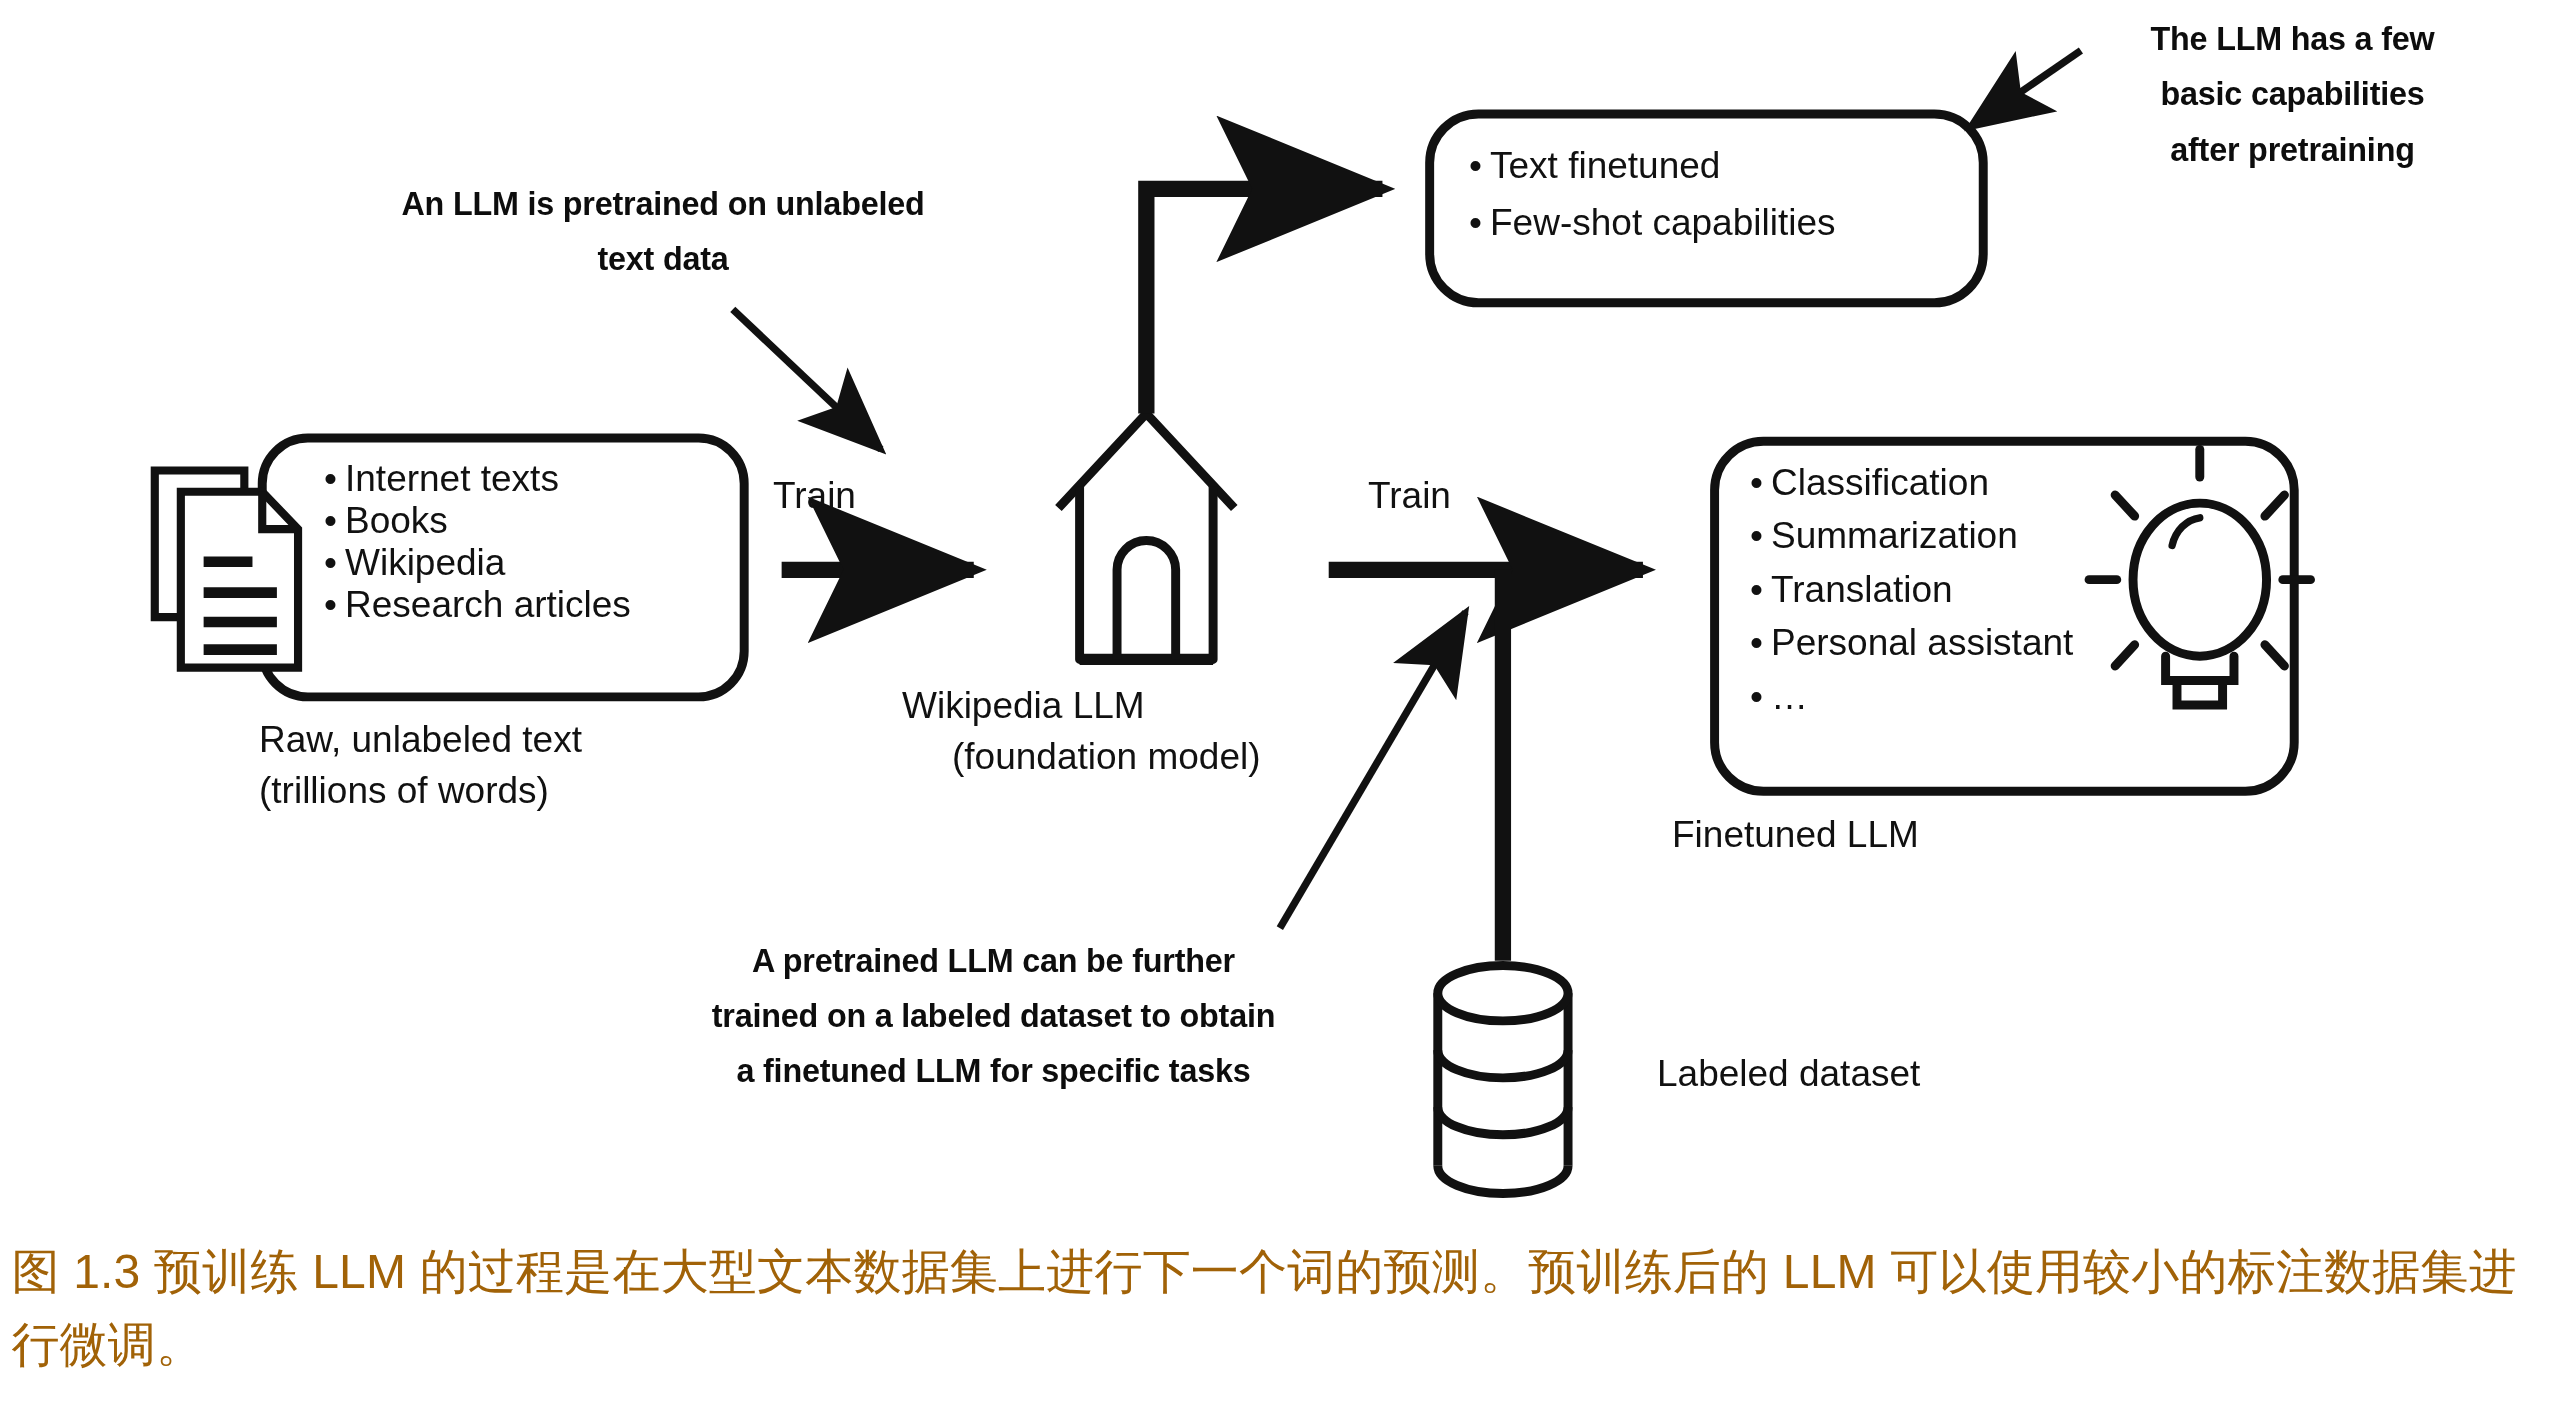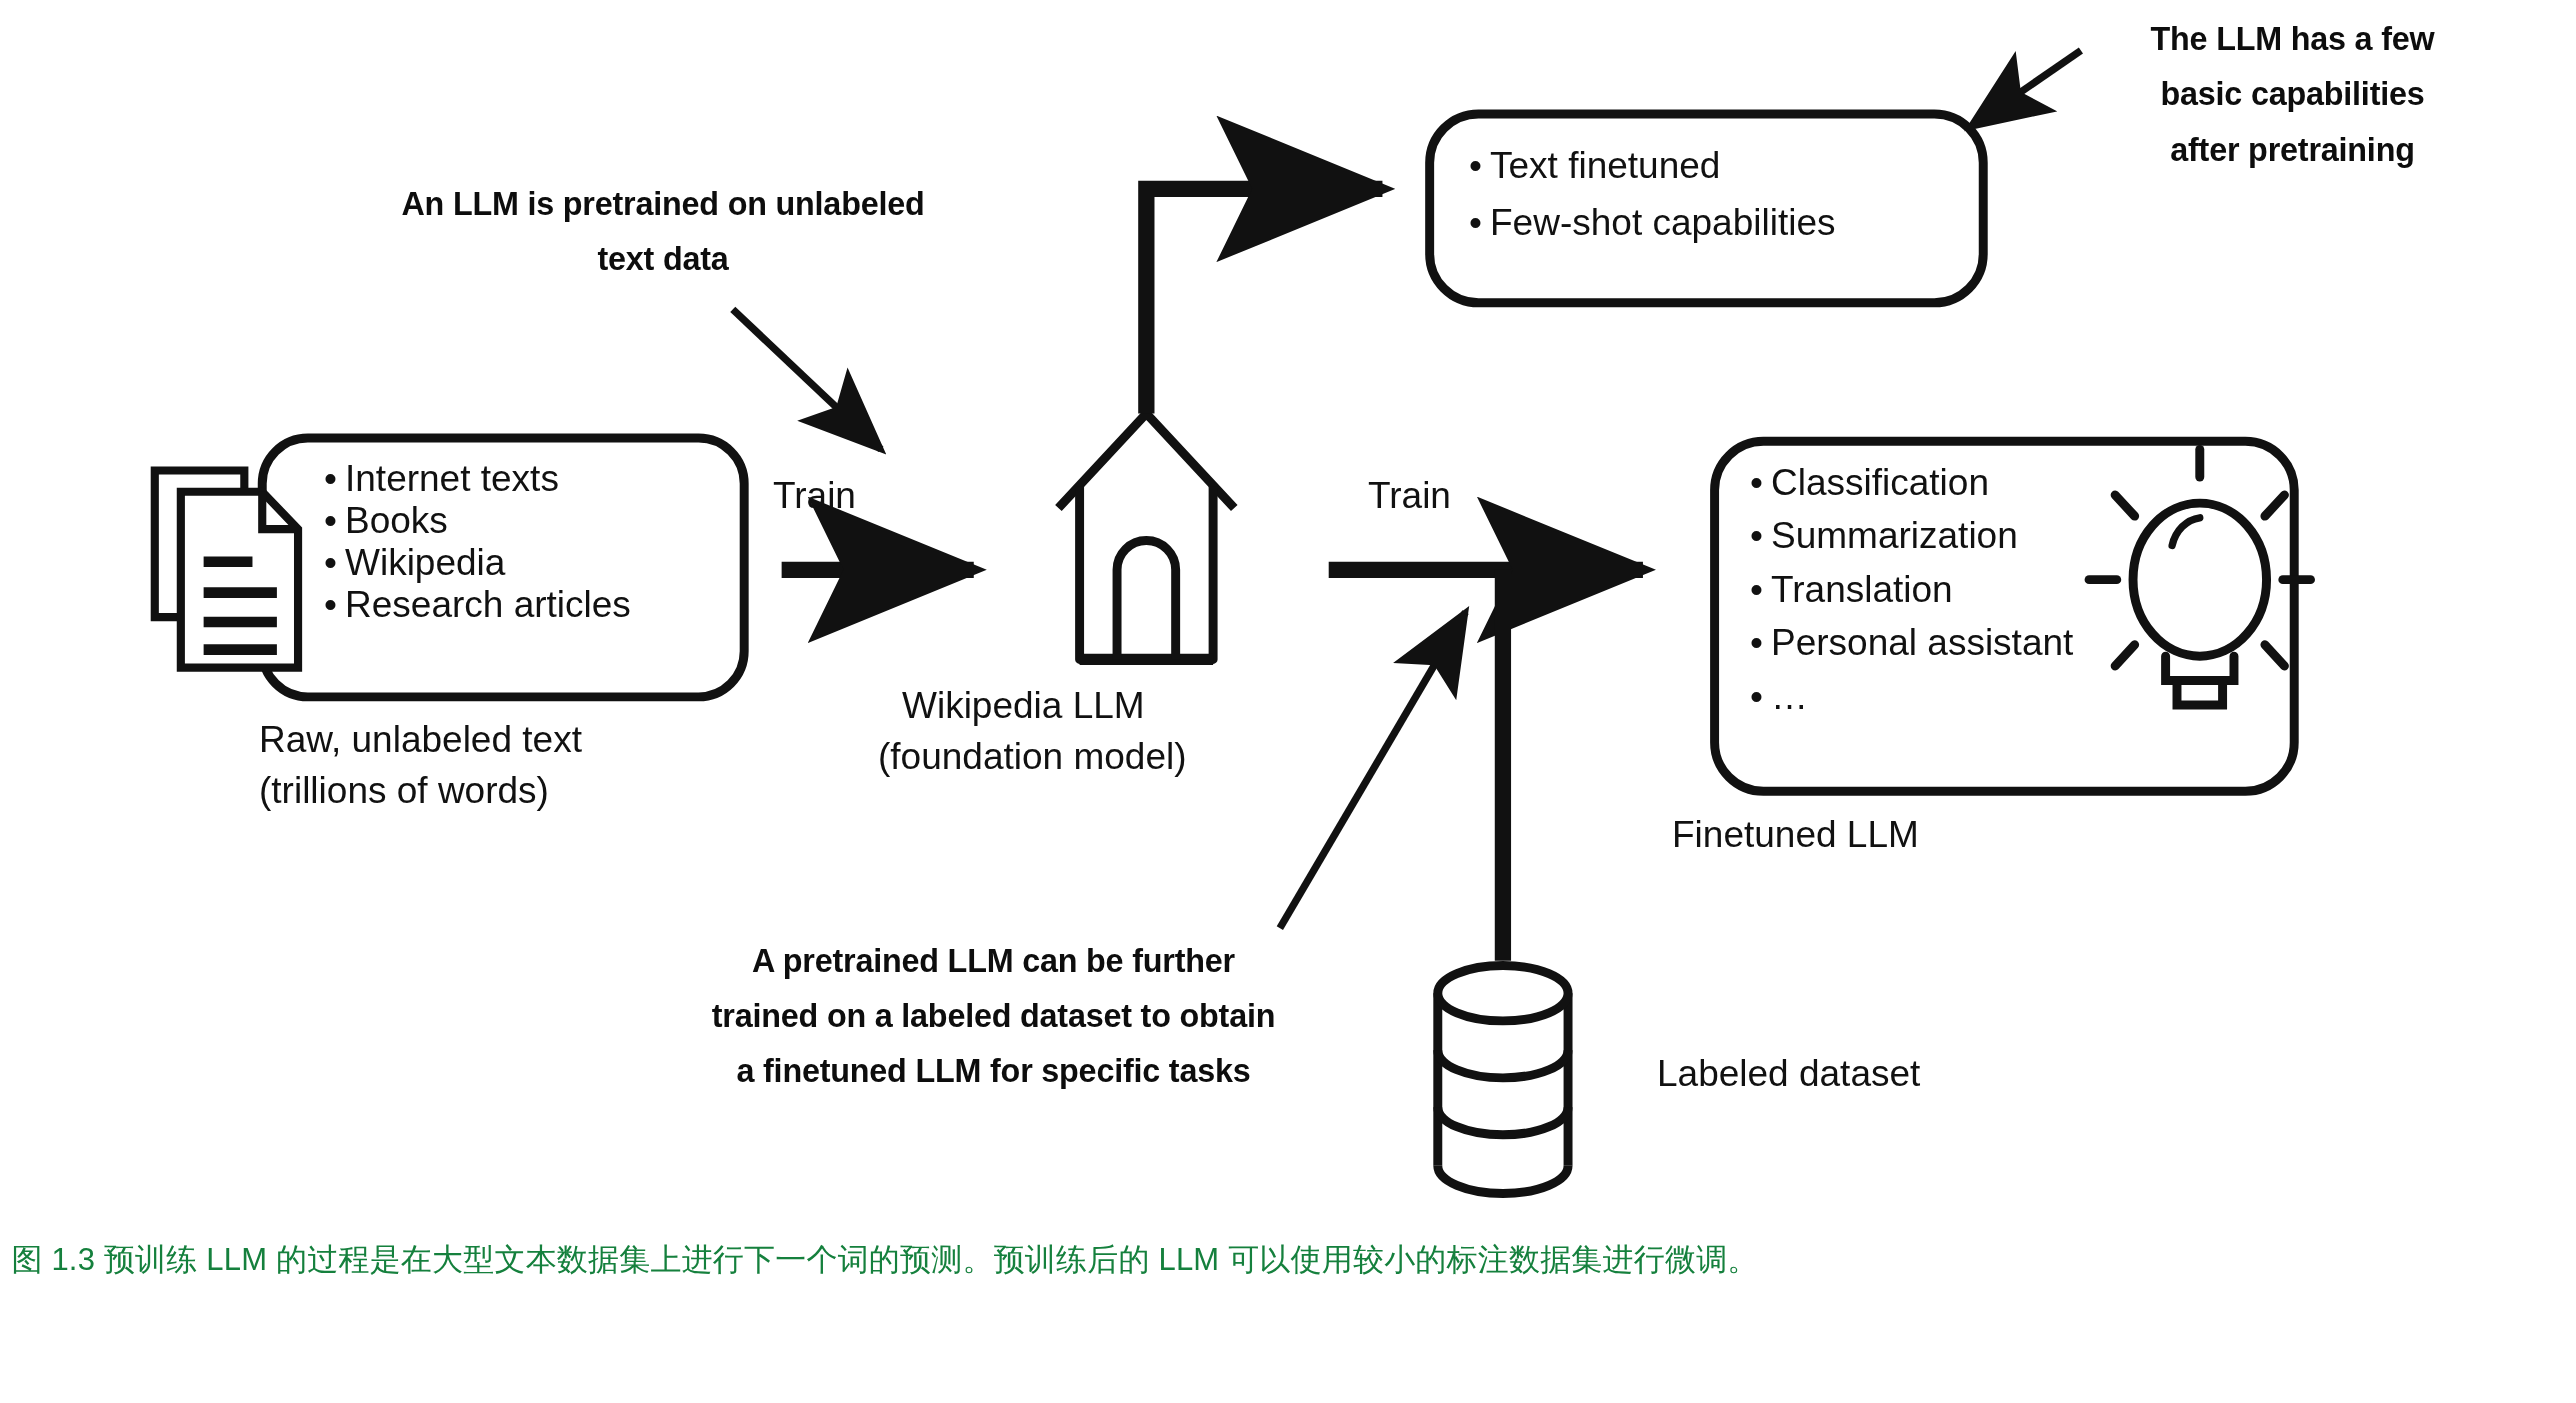--- a/index.html
+++ b/index.html
@@ -24,21 +24,21 @@
   
   .anno{
     font-weight:700;font-size:34px;color:#0d0d0d;
     text-align:center;line-height:1.62;letter-spacing:-0.2px;
     transform:scaleX(0.95);transform-origin:center top;
   }
 
   
   #caption{
     position:absolute;left:11.4px;top:1236px;width:2553px;
-    font-size:31px;line-height:1.52;color:#15803d;font-weight:400;
+    font-size:48px;line-height:1.52;color:#a16207;font-weight:400;
     letter-spacing:0.2px;
   }
 </style>
 </head>
 <body>
 
 <div id="diagram">
 
   <svg viewBox="0 0 3164 1490" xmlns="http://www.w3.org/2000/svg">
     <defs>
@@ -140,21 +140,21 @@
     </div>
   </div>
 
   <div class="txt lbl lbl-c" style="left:259px;top:716px;width:488px;">Raw, unlabeled text</div>
   <div class="txt lbl lbl-c" style="left:259px;top:767px;width:488px;">(trillions of words)</div>
 
   <div class="txt lbl lbl-c" style="left:773px;top:472px;width:204px;">Train</div>
   <div class="txt lbl lbl-c" style="left:1368px;top:472px;width:204px;">Train</div>
 
   <div class="txt lbl lbl-c" style="left:902px;top:682px;width:488px;">Wikipedia LLM</div>
-  <div class="txt lbl lbl-c" style="left:878px;top:733px;width:488px;">(foundation model)</div>
+  <div class="txt lbl lbl-c" style="left:952px;top:733px;width:488px;">(foundation model)</div>
 
   <div class="bullet-list" style="left:1469px;top:145px;">
     <div class="bullet-row">
       <span class="bullet-dot lbl">•</span>
       <span class="lbl">Text finetuned</span>
     </div>
     <div class="bullet-row" style="margin-top:14.7px;">
       <span class="bullet-dot lbl">•</span>
       <span class="lbl">Few-shot capabilities</span>
     </div>

